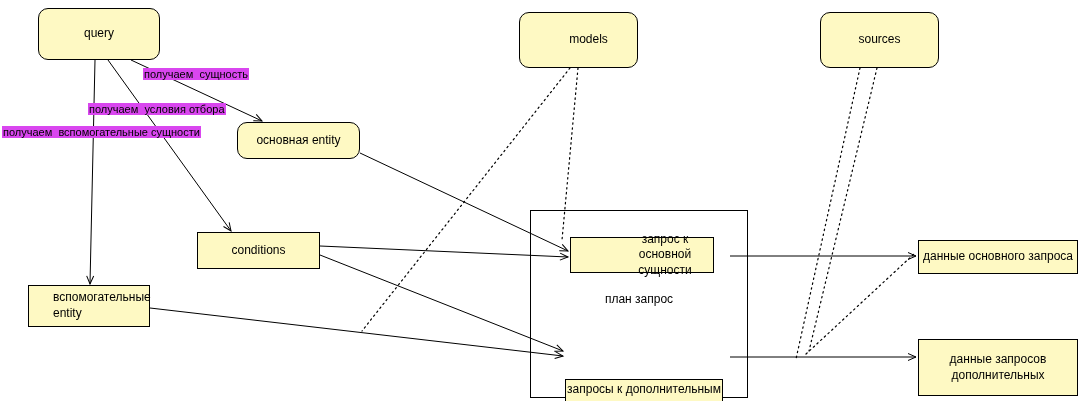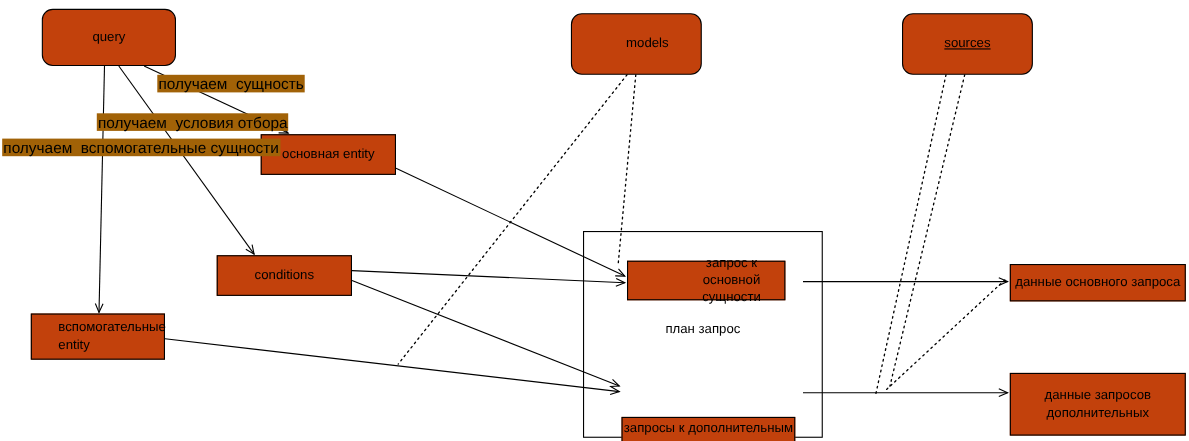--- a/index.html
+++ b/index.html
@@ -16,54 +16,54 @@
 
   .edges {
     position: absolute;
     left: 0; top: 0;
     width: 1081px; height: 401px;
   }
 
   .node {
     position: absolute;
     border: 1px solid #000000;
-    background: #c2410c;
+    background: #fef9c3;
     color: #000000;
     display: flex;
     align-items: center;
     justify-content: center;
     text-align: center;
     font-size: 12px;
     line-height: 1.3;
     white-space: pre-line;
   }
   .rounded { border-radius: 10px; }
 
   #n-query        { left: 38px;  top: 8px;   width: 122px; height: 52px; }
   #n-models       { left: 519px; top: 12px;  width: 119px; height: 56px; padding-left: 20px; }
-  #n-sources      { left: 820px; top: 12px;  width: 119px; height: 56px; text-decoration: underline; }
-  #n-main-entity  { left: 237px; top: 122px; width: 123px; height: 37px; }
+  #n-sources      { left: 820px; top: 12px;  width: 119px; height: 56px; }
+  #n-main-entity  { left: 237px; top: 122px; width: 123px; height: 37px; border-radius: 10px; }
   #n-conditions   { left: 197px; top: 232px; width: 123px; height: 37px; }
   #n-aux-entity   { left: 28px;  top: 285px; width: 122px; height: 42px;
                     justify-content: flex-start; text-align: left; padding-left: 24px; }
 
   #n-query-plan   { left: 530px; top: 210px; width: 218px; height: 188px; background: transparent; }
   .plan-label     { position: absolute; left: 530px; top: 292px; width: 218px;
                     text-align: center; font-size: 12px; color: #000000; }
 
   #n-main-query   { left: 570px; top: 237px; width: 144px; height: 36px; padding-left: 46px; }
   #n-add-queries  { left: 565px; top: 343px; width: 158px; height: 37px; margin-top: 36px; }
   #n-main-data    { left: 918px; top: 240px; width: 160px; height: 34px; }
   #n-add-data     { left: 918px; top: 339px; width: 160px; height: 57px; }
 
   .edge-label {
     position: absolute;
-    font-size: 14px;
+    font-size: 11px;
     color: #000000;
-    background: #a16207;
+    background: #d946ef;
     white-space: pre;
     padding: 0 1px;
   }
   #el-get-entity     { left: 143px; top: 68px; }
   #el-get-conditions { left: 88px;  top: 103px; }
   #el-get-aux        { left: 2px;   top: 126px; }
 </style>
 </head>
 <body>
 

